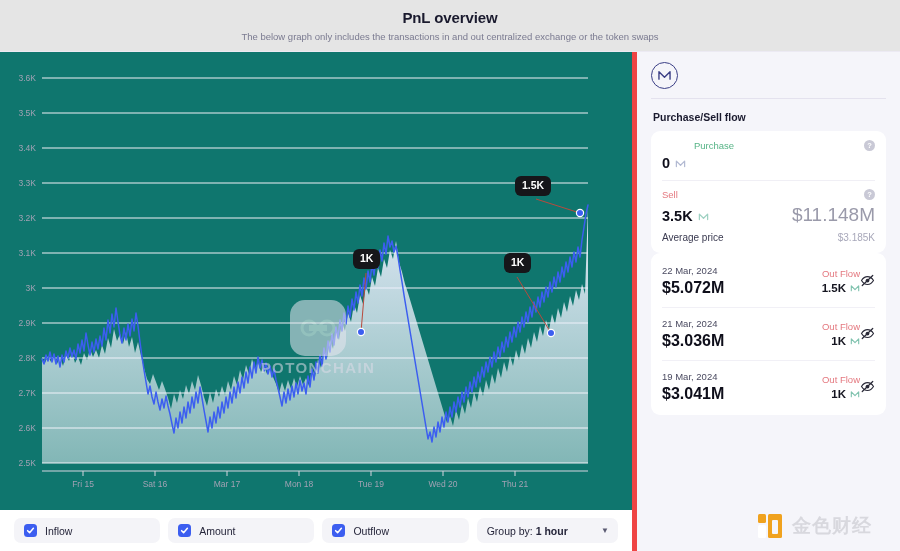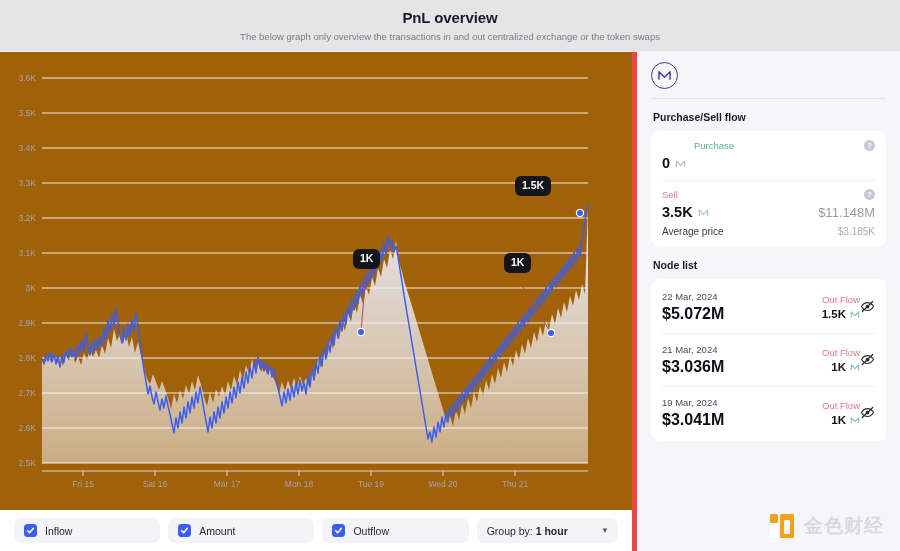--- a/index.html
+++ b/index.html
@@ -26,21 +26,21 @@
   .header-sub {
     font-size: 9.5px; color: #7a7a90; margin-top: 4px; line-height: 12px;
   }
 
   
   .body { flex: 1 1 auto; display: flex; min-height: 0; }
 
   
   .left {
     width: 632px; flex: 0 0 632px;
-    background: #a16207;
+    background: #0f766e;
     display: flex; flex-direction: column;
     position: relative;
     text-align: right;
   }
   .chart-wrap { flex: 1 1 auto; position: relative; }
   .chart-svg { position: absolute; inset: 0; width: 100%; height: 100%; display: block; }
 
   
   .watermark {
     position: absolute; left: 258px; top: 248px;
@@ -132,21 +132,21 @@
   .flow-label.sell { color: #e4787f; }
   .flow-amount-row {
     display: flex; align-items: baseline; justify-content: space-between;
     margin-top: 3px;
   }
   .flow-amount {
     font-size: 14.5px; font-weight: bold; color: #0e0e1a;
     display: flex; align-items: baseline; gap: 5px;
   }
   .tok-mini { opacity: .75; }
-  .flow-usd { font-size: 13px; color: #9a9aaa; }
+  .flow-usd { font-size: 19px; color: #9a9aaa; }
   .avg-row {
     display: flex; align-items: baseline; justify-content: space-between;
     margin-top: 6px;
   }
   .avg-label { font-size: 10px; color: #3a3a50; }
   .avg-val { font-size: 10px; color: #a8a8ba; }
   .help-ico {
     position: absolute; right: 0; top: 0;
     width: 11px; height: 11px; border-radius: 50%;
     background: #c9c9d6; color: #ffffff;
@@ -170,34 +170,34 @@
   .node-flow { font-size: 9.5px; color: #e4787f; line-height: 13px; }
   .node-amt {
     font-size: 11.5px; font-weight: bold; color: #14141f;
     margin-top: 2px; display: flex; align-items: center;
     justify-content: flex-end; gap: 4px;
   }
   .eye-btn { width: 15px; height: 15px; display: flex; align-items: center; justify-content: center; }
 
   
   .brand {
-    position: absolute; right: 16px; bottom: 10px;
+    position: absolute; right: 28px; bottom: 10px;
     display: flex; align-items: center; gap: 7px;
   }
   .brand-mark { width: 30px; height: 30px; position: relative; }
   .brand-text { font-size: 19px; font-weight: bold; color: #d8d8de; letter-spacing: 1px; }
 </style>
 </head>
 <body>
 
 <div class="app">
 
   <div class="header">
     <div class="header-title">PnL overview</div>
-    <div class="header-sub">The below graph only overview the transactions in and out centralized exchange or the token swaps</div>
+    <div class="header-sub">The below graph only includes the transactions in and out centralized exchange or the token swaps</div>
   </div>
 
   <div class="body">
 
     <div class="left">
       <div class="chart-wrap">
         <svg class="chart-svg" viewBox="0 0 632 458" preserveAspectRatio="none">
           <defs>
             <linearGradient id="areaGrad" x1="0" y1="0" x2="0" y2="1">
               <stop offset="0%" stop-color="#e9edfc" stop-opacity="0.95"></stop>
@@ -267,20 +267,30 @@
             <line x1="536" y1="147" x2="580" y2="161"></line>
           </g>
 
           <g>
             <circle cx="361" cy="280" r="3.6" fill="#3c5ef0" stroke="#ffffff" stroke-width="1.2"></circle>
             <circle cx="551" cy="281" r="3.6" fill="#3c5ef0" stroke="#ffffff" stroke-width="1.2"></circle>
             <circle cx="580" cy="161" r="3.6" fill="#3c5ef0" stroke="#ffffff" stroke-width="1.2"></circle>
           </g>
         </svg>
 
+        <div class="watermark">
+          <div class="wm-badge">
+            <svg width="36" height="18" viewBox="0 0 36 18">
+              <circle cx="9" cy="9" r="7" fill="none" stroke="#ffffff" stroke-width="3"></circle>
+              <circle cx="27" cy="9" r="7" fill="none" stroke="#ffffff" stroke-width="3"></circle>
+              <rect x="9" y="6" width="18" height="6" fill="#ffffff"></rect>
+            </svg>
+          </div>
+          <div class="wm-text">POTONCHAIN</div>
+        </div>
 
         <div class="annot" style="left:353px; top:197px;">1K</div>
         <div class="annot" style="left:504px; top:201px;">1K</div>
         <div class="annot" style="left:515px; top:124px;">1.5K</div>
       </div>
 
       <div class="controls">
 
         <div class="ctrl-pill pill-inflow">
           <span class="cbox">
@@ -364,21 +374,20 @@
             </div>
             <div class="flow-usd">$11.148M</div>
           </div>
           <div class="avg-row">
             <div class="avg-label">Average price</div>
             <div class="avg-val">$3.185K</div>
           </div>
         </div>
       </div>
 
-      <div class="sec-title">Node list</div>
 
       <div class="node-card">
 
         <div class="node-row">
           <div>
             <div class="node-date">22 Mar, 2024</div>
             <div class="node-usd">$5.072M</div>
           </div>
           <div class="node-right">
             <div class="node-meta">

